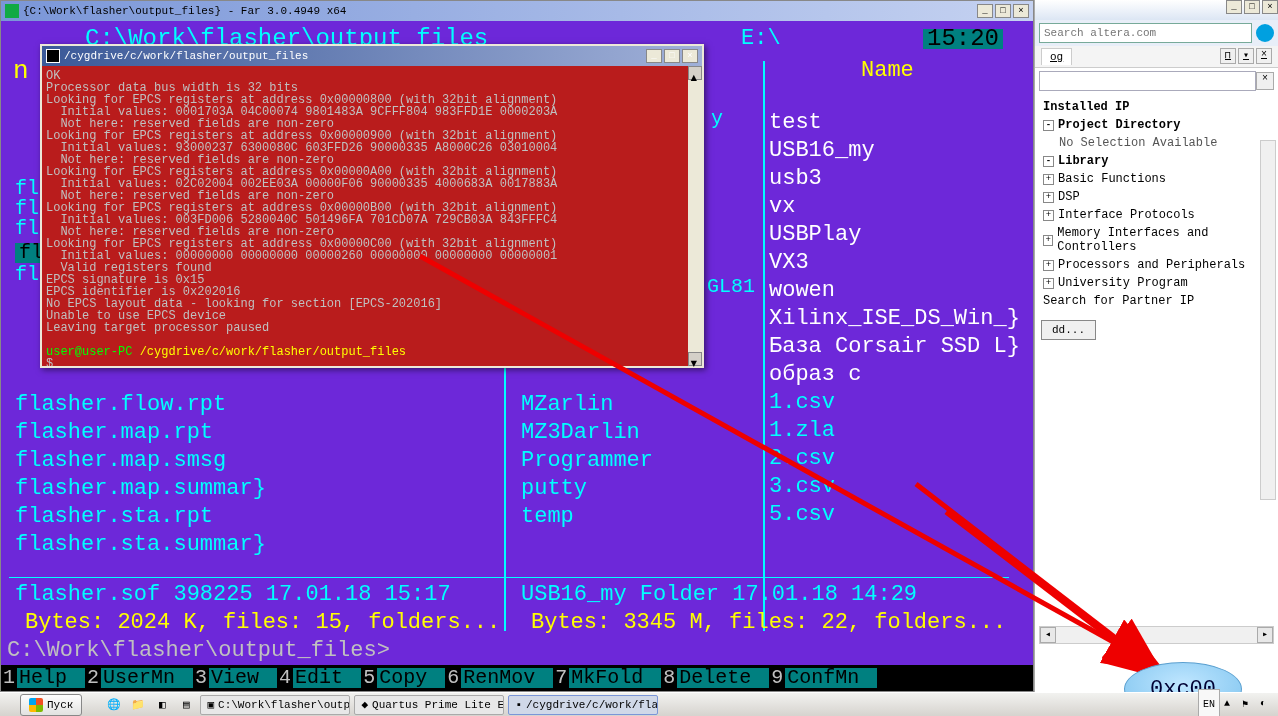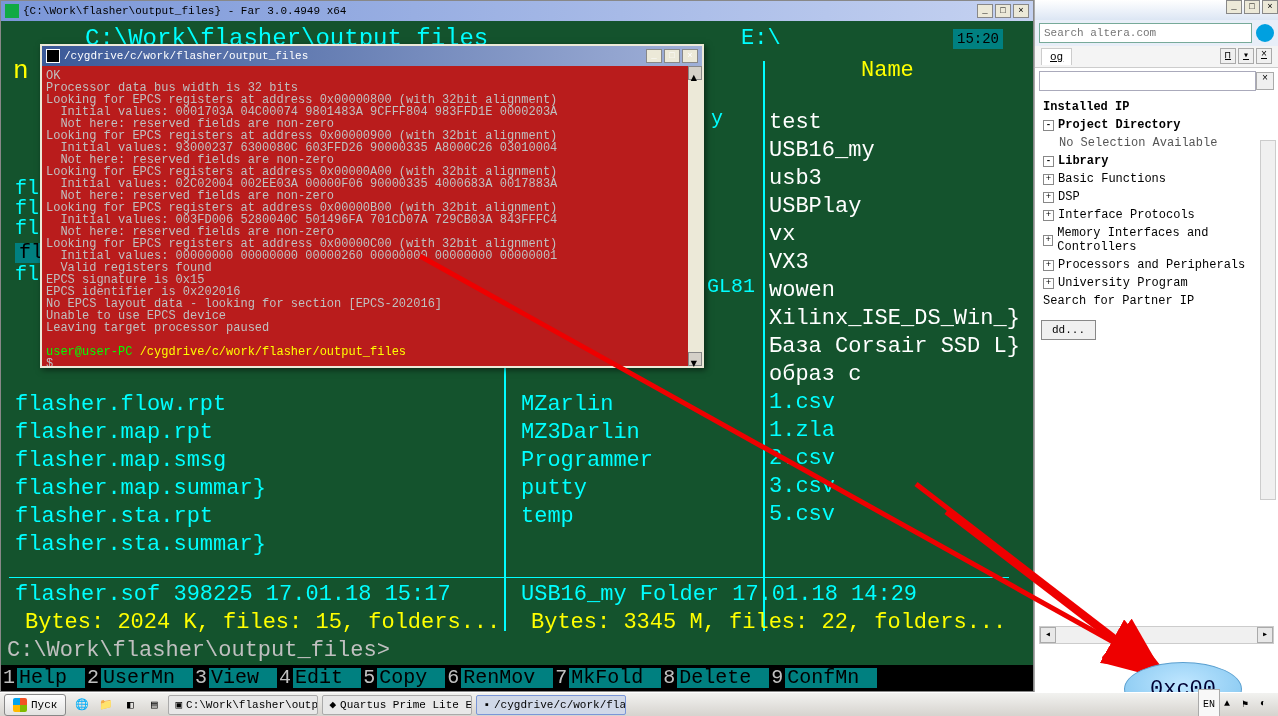--- a/index.html
+++ b/index.html
@@ -6,23 +6,23 @@
 body { width: 1278px; height: 716px; background: #d4d0c8; overflow: hidden; position: relative; }
 
 
 .far-window { position: absolute; left: 0; top: 0; width: 1034px; height: 692px; background: #000; border: 1px solid #888; }
 .far-titlebar { height: 20px; background: linear-gradient(to right,#7a96d8,#c5d2f1); display: flex; align-items: center; padding: 0 4px; font-family: "Segoe UI", sans-serif; font-size: 11px; }
 .far-title-icon { width: 14px; height: 14px; background: #1a4; margin-right: 4px; }
 .far-title-text { flex: 1; color: #000; }
 .win-btns { display: flex; gap: 2px; }
 .win-btn { width: 16px; height: 14px; background: #ece9d8; border: 1px solid #888; font-size: 9px; display: flex; align-items: center; justify-content: center; cursor: pointer; }
 
-.far-body { position: relative; width: 100%; height: calc(100% - 20px); background: #14532d; color: #0ff; font-size: 16px; line-height: 20px; overflow: hidden; }
+.far-body { position: relative; width: 100%; height: calc(100% - 20px); background: #6d28d9; color: #0ff; font-size: 16px; line-height: 20px; overflow: hidden; }
 .far-path-top { position: absolute; top: 8px; left: 84px; color: #0ff; font-size: 24px; }
-.far-clock { position: absolute; top: 8px; right: 30px; background: #008080; color: #000; font-size: 14px; padding: 0 4px; }
+.far-clock { position: absolute; top: 8px; right: 30px; background: #008080; color: #000; font-size: 24px; padding: 0 4px; }
 .far-right-drive { position: absolute; top: 8px; left: 740px; color: #0ff; font-size: 22px; }
 
 .panel-name-hdr { position: absolute; top: 40px; color: #ff0; font-size: 22px; }
 .panel-name-hdr.right { left: 860px; }
 
 .letter-n { position: absolute; top: 40px; left: 12px; color: #ff0; font-size: 26px; }
 
 .left-list, .right-list { position: absolute; font-size: 22px; line-height: 28px; }
 .left-list { top: 370px; left: 14px; color: #0ff; }
 .middle-list { position: absolute; top: 370px; left: 520px; color: #0ff; font-size: 22px; line-height: 28px; }
@@ -79,21 +79,21 @@
 .quartus .tree-item.bold { font-weight: bold; }
 .quartus .tree-child { padding-left: 22px; color: #555; }
 .quartus .exp { width: 11px; height: 11px; border: 1px solid #888; font-size: 9px; line-height: 9px; text-align: center; background: #fff; }
 .quartus .addbtn { margin: 6px; padding: 3px 10px; border: 1px solid #888; background: #f0f0f0; font-size: 11px; }
 .quartus .bottom-scroll { position: absolute; bottom: 48px; left: 4px; right: 4px; height: 18px; background: #f0f0f0; border: 1px solid #ccc; display: flex; }
 .quartus .bottom-scroll .arrow { width: 16px; border: 1px solid #aaa; background: #e8e8e8; text-align: center; font-size: 10px; }
 .quartus .side-scroll { position: absolute; right: 2px; top: 140px; width: 16px; height: 360px; background: #f0f0f0; border: 1px solid #ccc; }
 
 
 .taskbar { position: absolute; left: 0; right: 0; bottom: 0; height: 24px; background: linear-gradient(to bottom,#f2f2f0,#d6d3ce); border-top: 1px solid #fff; display: flex; align-items: center; font-family: "Segoe UI", sans-serif; font-size: 11px; }
-.start-btn { height: 22px; padding: 0 8px; display: flex; align-items: center; gap: 4px; border: 1px solid #888; background: linear-gradient(to bottom,#fefefe,#e2e2e0); margin: 0 4px; border-radius: 3px; }
+.start-btn { height: 22px; padding: 0 8px; display: flex; align-items: center; gap: 4px; border: 1px solid #888; background: linear-gradient(to bottom,#fefefe,#e2e2e0); margin: 0 20px; border-radius: 3px; }
 .start-icon { width: 14px; height: 14px; background: conic-gradient(#f25022 0 25%,#7fba00 0 50%,#ffb900 0 75%,#00a4ef 0); border-radius: 2px; }
 .tb-icon { width: 22px; height: 20px; border: 1px solid transparent; display: flex; align-items: center; justify-content: center; margin: 0 1px; }
 .tb-task { height: 20px; padding: 0 6px; display: flex; align-items: center; gap: 4px; border: 1px solid #aaa; background: #e8e8e8; margin: 0 2px; max-width: 150px; overflow: hidden; white-space: nowrap; border-radius: 2px; }
 .tb-task.active { background: #d0d8e8; border-color: #7a96d8; }
 .tray { margin-left: auto; display: flex; align-items: center; gap: 4px; padding: 0 4px; }
 .tray .lang { border: 1px solid #aaa; padding: 9px 4px; font-size: 10px; background: #f8f8f8; }
 .tray .ti { width: 14px; height: 14px; font-size: 10px; }
 
 
 .arrow-svg { position: absolute; left: 0; top: 0; width: 1278px; height: 716px; pointer-events: none; }
@@ -144,22 +144,22 @@
       <div>MZ3Darlin</div>
       <div>Programmer</div>
       <div>putty</div>
       <div>temp</div>
     </div>
 
     <div class="right-list">
       <div class="wht">test</div>
       <div class="wht">USB16_my</div>
       <div class="wht">usb3</div>
+      <div class="wht">vx</div>
       <div class="wht">USBPlay</div>
-      <div class="wht">vx</div>
       <div class="wht">VX3</div>
       <div class="wht">wowen</div>
       <div class="wht">Xilinx_ISE_DS_Win_}</div>
       <div class="wht">База Corsair SSD L}</div>
       <div class="wht">образ с</div>
       <div class="cyn">1.csv</div>
       <div class="cyn">1.zla</div>
       <div class="cyn">2.csv</div>
       <div class="cyn">3.csv</div>
       <div class="cyn">5.csv</div>

